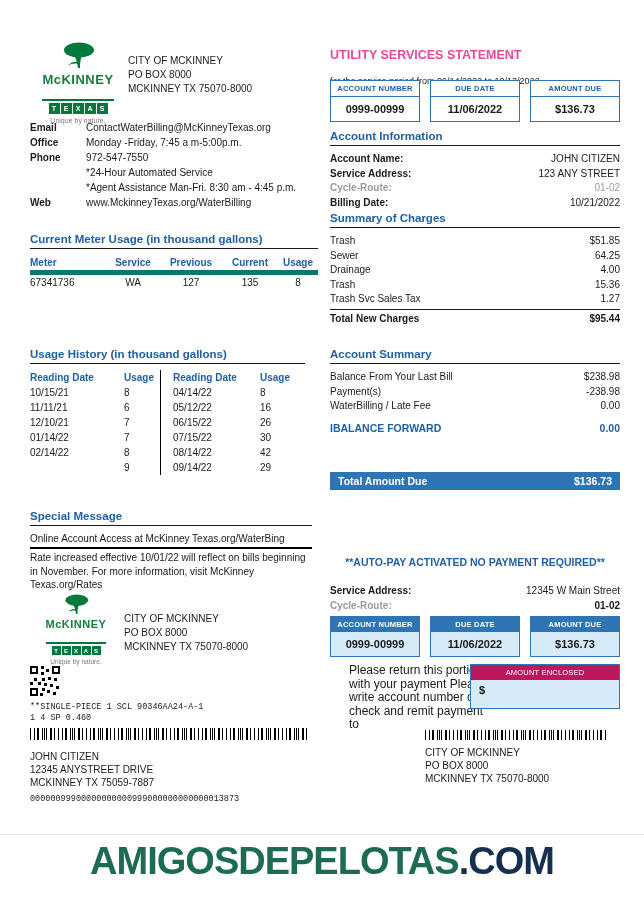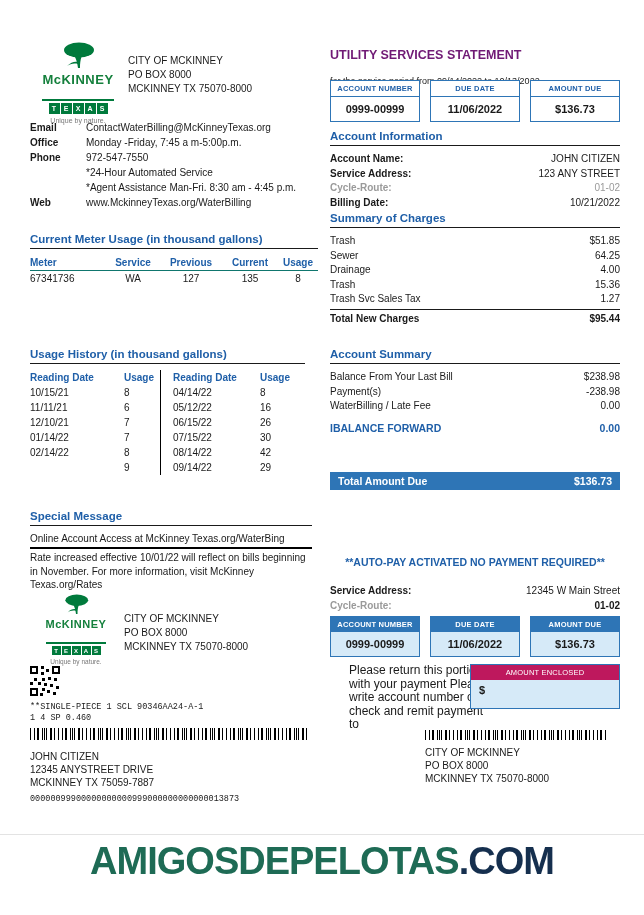--- a/index.html
+++ b/index.html
@@ -20,40 +20,40 @@
   .logo.small .texas span { width:9px; height:9px; font-size:6px; }
   .logo.small .tagline { font-size:6.5px; }
 
   
   .addr { font-size:10px; line-height:14px; }
   .contact { font-size:10px; }
   .crow { display:flex; line-height:15px; }
   .clabel { width:56px; font-weight:bold; flex-shrink:0; }
   .cval { flex:1; }
 
-  .stmt-title { color:#701a75; font-weight:bold; font-size:12.5px; }
+  .stmt-title { color:#ec4899; font-weight:bold; font-size:12.5px; }
   .stmt-period { font-size:9px; color:#222; }
 
   
   .stat-boxes { display:flex; gap:10px; }
   .stat-box { flex:1; border:1.5px solid #2e75b6; background:#fff; }
   .stat-box-label { font-size:7.5px; font-weight:bold; color:#1f5fa8; text-align:center; padding:3px 1px; border-bottom:1.5px solid #2e75b6; letter-spacing:.2px; }
   .stat-box-value { font-size:11px; font-weight:bold; text-align:center; padding:6px 1px; }
 
   
   .kv-row { display:flex; justify-content:space-between; font-size:10px; line-height:14.5px; }
   .kv-label { font-weight:bold; }
   .kv-row.muted .kv-label, .kv-row.muted .kv-value { color:#9a9a9a; }
   .plain .kv-label { font-weight:normal; }
   .total-row { display:flex; justify-content:space-between; font-size:10px; font-weight:bold; border-top:1px solid #1a1a1a; margin-top:2px; padding-top:3px; }
   .bold-blue-row { display:flex; justify-content:space-between; font-size:10.5px; font-weight:bold; color:#1f5fa8; margin-top:8px; }
 
   
   .meter-table { display:grid; grid-template-columns:76px 54px 62px 56px 40px; font-size:10px; line-height:15px; }
-  .meter-table .th { color:#1f5fa8; font-weight:bold; border-bottom:1px solid #0f766e; }
+  .meter-table .th { color:#1f5fa8; font-weight:bold; border-bottom:5px solid #0f766e; }
   .meter-table .c { text-align:center; }
 
   
   .uh-table { display:grid; grid-template-columns:80px 50px 86px 54px; font-size:10px; line-height:15px; }
   .uh-table .th { color:#1f5fa8; font-weight:bold; }
   .uh-table .div { border-left:1.5px solid #000; padding-left:12px; }
   .uh-table .u { padding-left:14px; }
 
   
   .total-bar { background:#2e75b6; color:#fff; font-weight:bold; font-size:10.5px; display:flex; justify-content:space-between; align-items:center; height:18px; padding:0 8px; }

